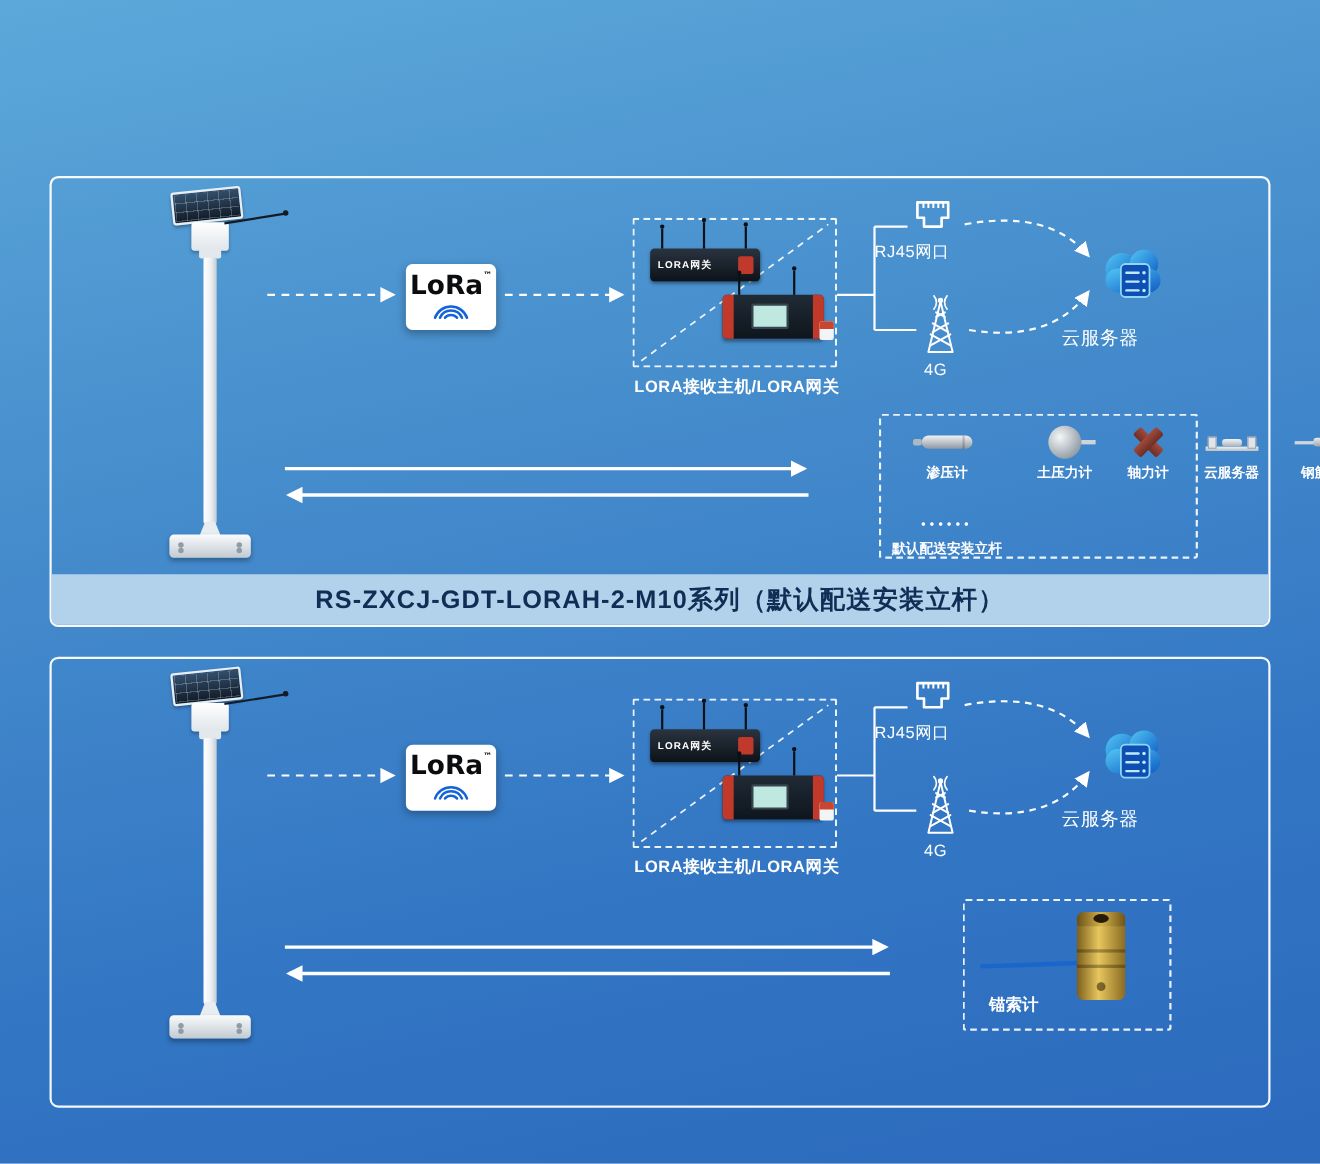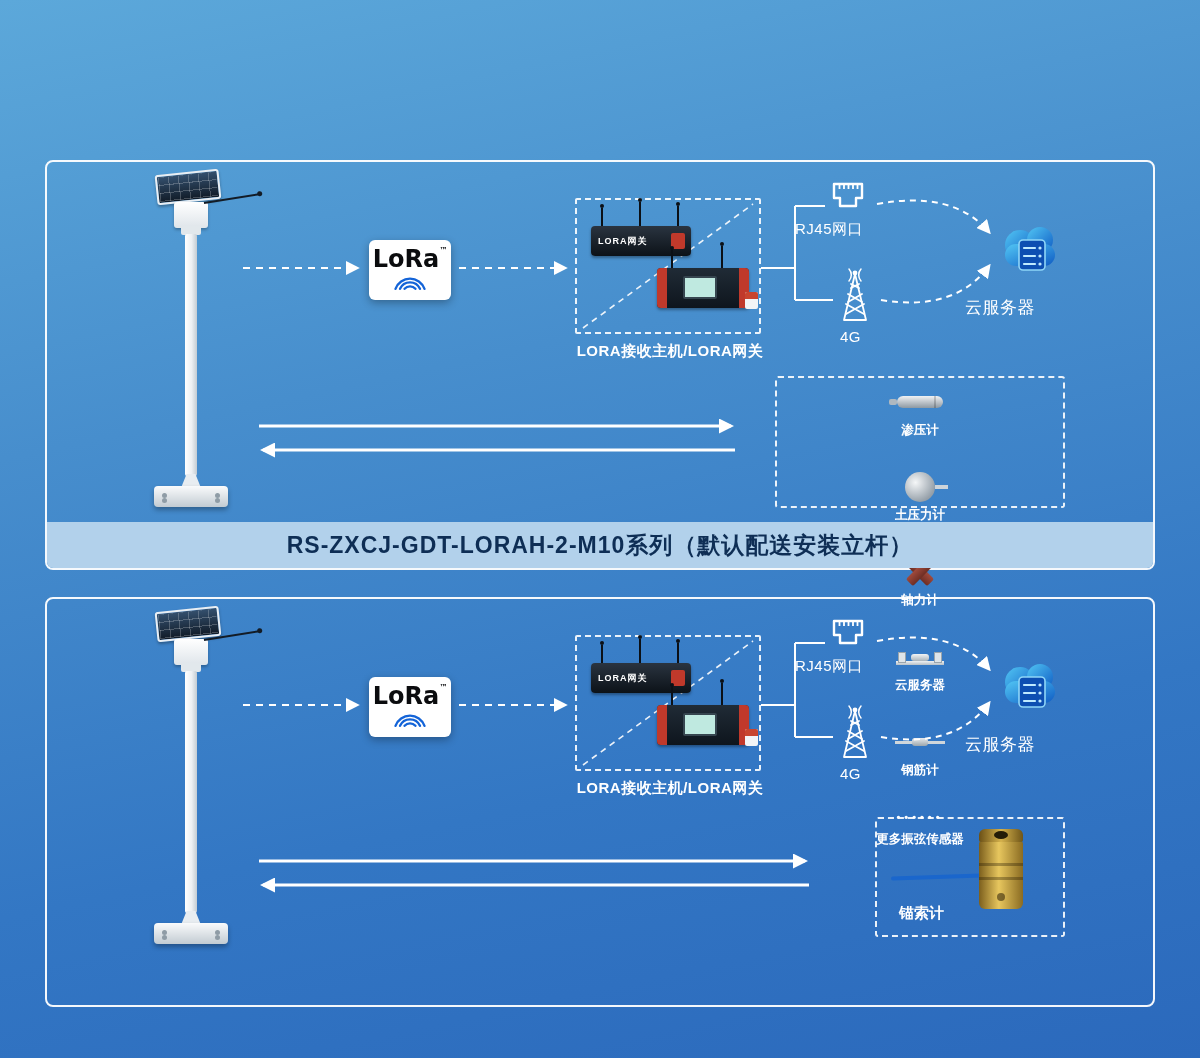--- a/index.html
+++ b/index.html
@@ -88,22 +88,22 @@
   .rj45 { position:absolute; left:782px; top:18px; width:38px; height:34px; }
   .tower { position:absolute; left:788px; top:102px; width:40px; height:60px; }
   .cloud { position:absolute; left:946px; top:50px; width:74px; height:74px; }
   .lbl { position:absolute; color:#fff; font-weight:400; text-align:left; letter-spacing:.5px; font-size:15px; }
   .rj45-lbl { left:748px; top:58px; width:108px; }
   .tower-lbl { left:793px; top:166px; width:44px; }
   .cloud-lbl { left:918px; top:134px; width:128px; font-size:17px; }
 
   
   .sbox { position:absolute; border:2px dashed rgba(255,255,255,.9); border-radius:3px; }
-  .sbox1 { left:728px; top:214px; width:290px; height:132px; display:grid;
-    grid-template-columns:repeat(1,1fr); grid-template-rows:1fr 1fr; padding:8px 10px 6px;
+  .sbox1 { left:752px; top:214px; width:290px; height:132px; display:grid;
+    grid-template-columns:repeat(5,1fr); grid-template-rows:1fr 1fr; padding:8px 10px 6px;
     column-gap:4px; row-gap:4px;gap:32px; }
   .s-cell { display:flex; flex-direction:column; align-items:center; justify-content:flex-end; gap:4px; }
   .s-lbl { color:#fff; font-size:12.5px; font-weight:600; white-space:nowrap; }
   .s-icon { height:32px; display:flex; align-items:center; justify-content:center; position:relative; }
 
   .ic-piezo { width:46px; height:12px; background:linear-gradient(#f0f2f4,#8e99a2); border-radius:6px; position:relative; }
   .ic-piezo::before { content:''; position:absolute; left:-8px; top:3px; width:8px; height:6px; background:#aeb8c0; border-radius:2px; }
   .ic-piezo::after { content:''; position:absolute; right:7px; top:0; bottom:0; width:2px; background:rgba(0,0,0,.18); }
   .ic-earth { width:30px; height:30px; border-radius:50%; position:relative;
     background:radial-gradient(circle at 35% 35%,#f5f7f8,#98a2ab 70%,#7d868e); }
@@ -284,21 +284,21 @@
         <span class="s-lbl">云服务器</span>
       </div>
       <div class="s-cell">
         <span class="s-icon">
             <i class="ic-rebar"></i>
           </span>
         <span class="s-lbl">钢筋计</span>
       </div>
       <div class="s-cell">
         <span class="dots">••••••</span>
-        <span class="s-lbl">更多振弦传感器</span>
+        <span class="s-lbl">默认配送安装立杆</span>
       </div>
     </div>
 
     <div class="caption">RS-ZXCJ-GDT-LORAH-2-M10系列（默认配送安装立杆）</div>
   </section>
 
   <section class="panel p2">
     <svg class="overlay" viewBox="0 0 1106 360">
       <defs>
         <marker id="ar2" viewBox="0 0 10 10" refX="8" refY="5" markerWidth="7" markerHeight="7" orient="auto">

